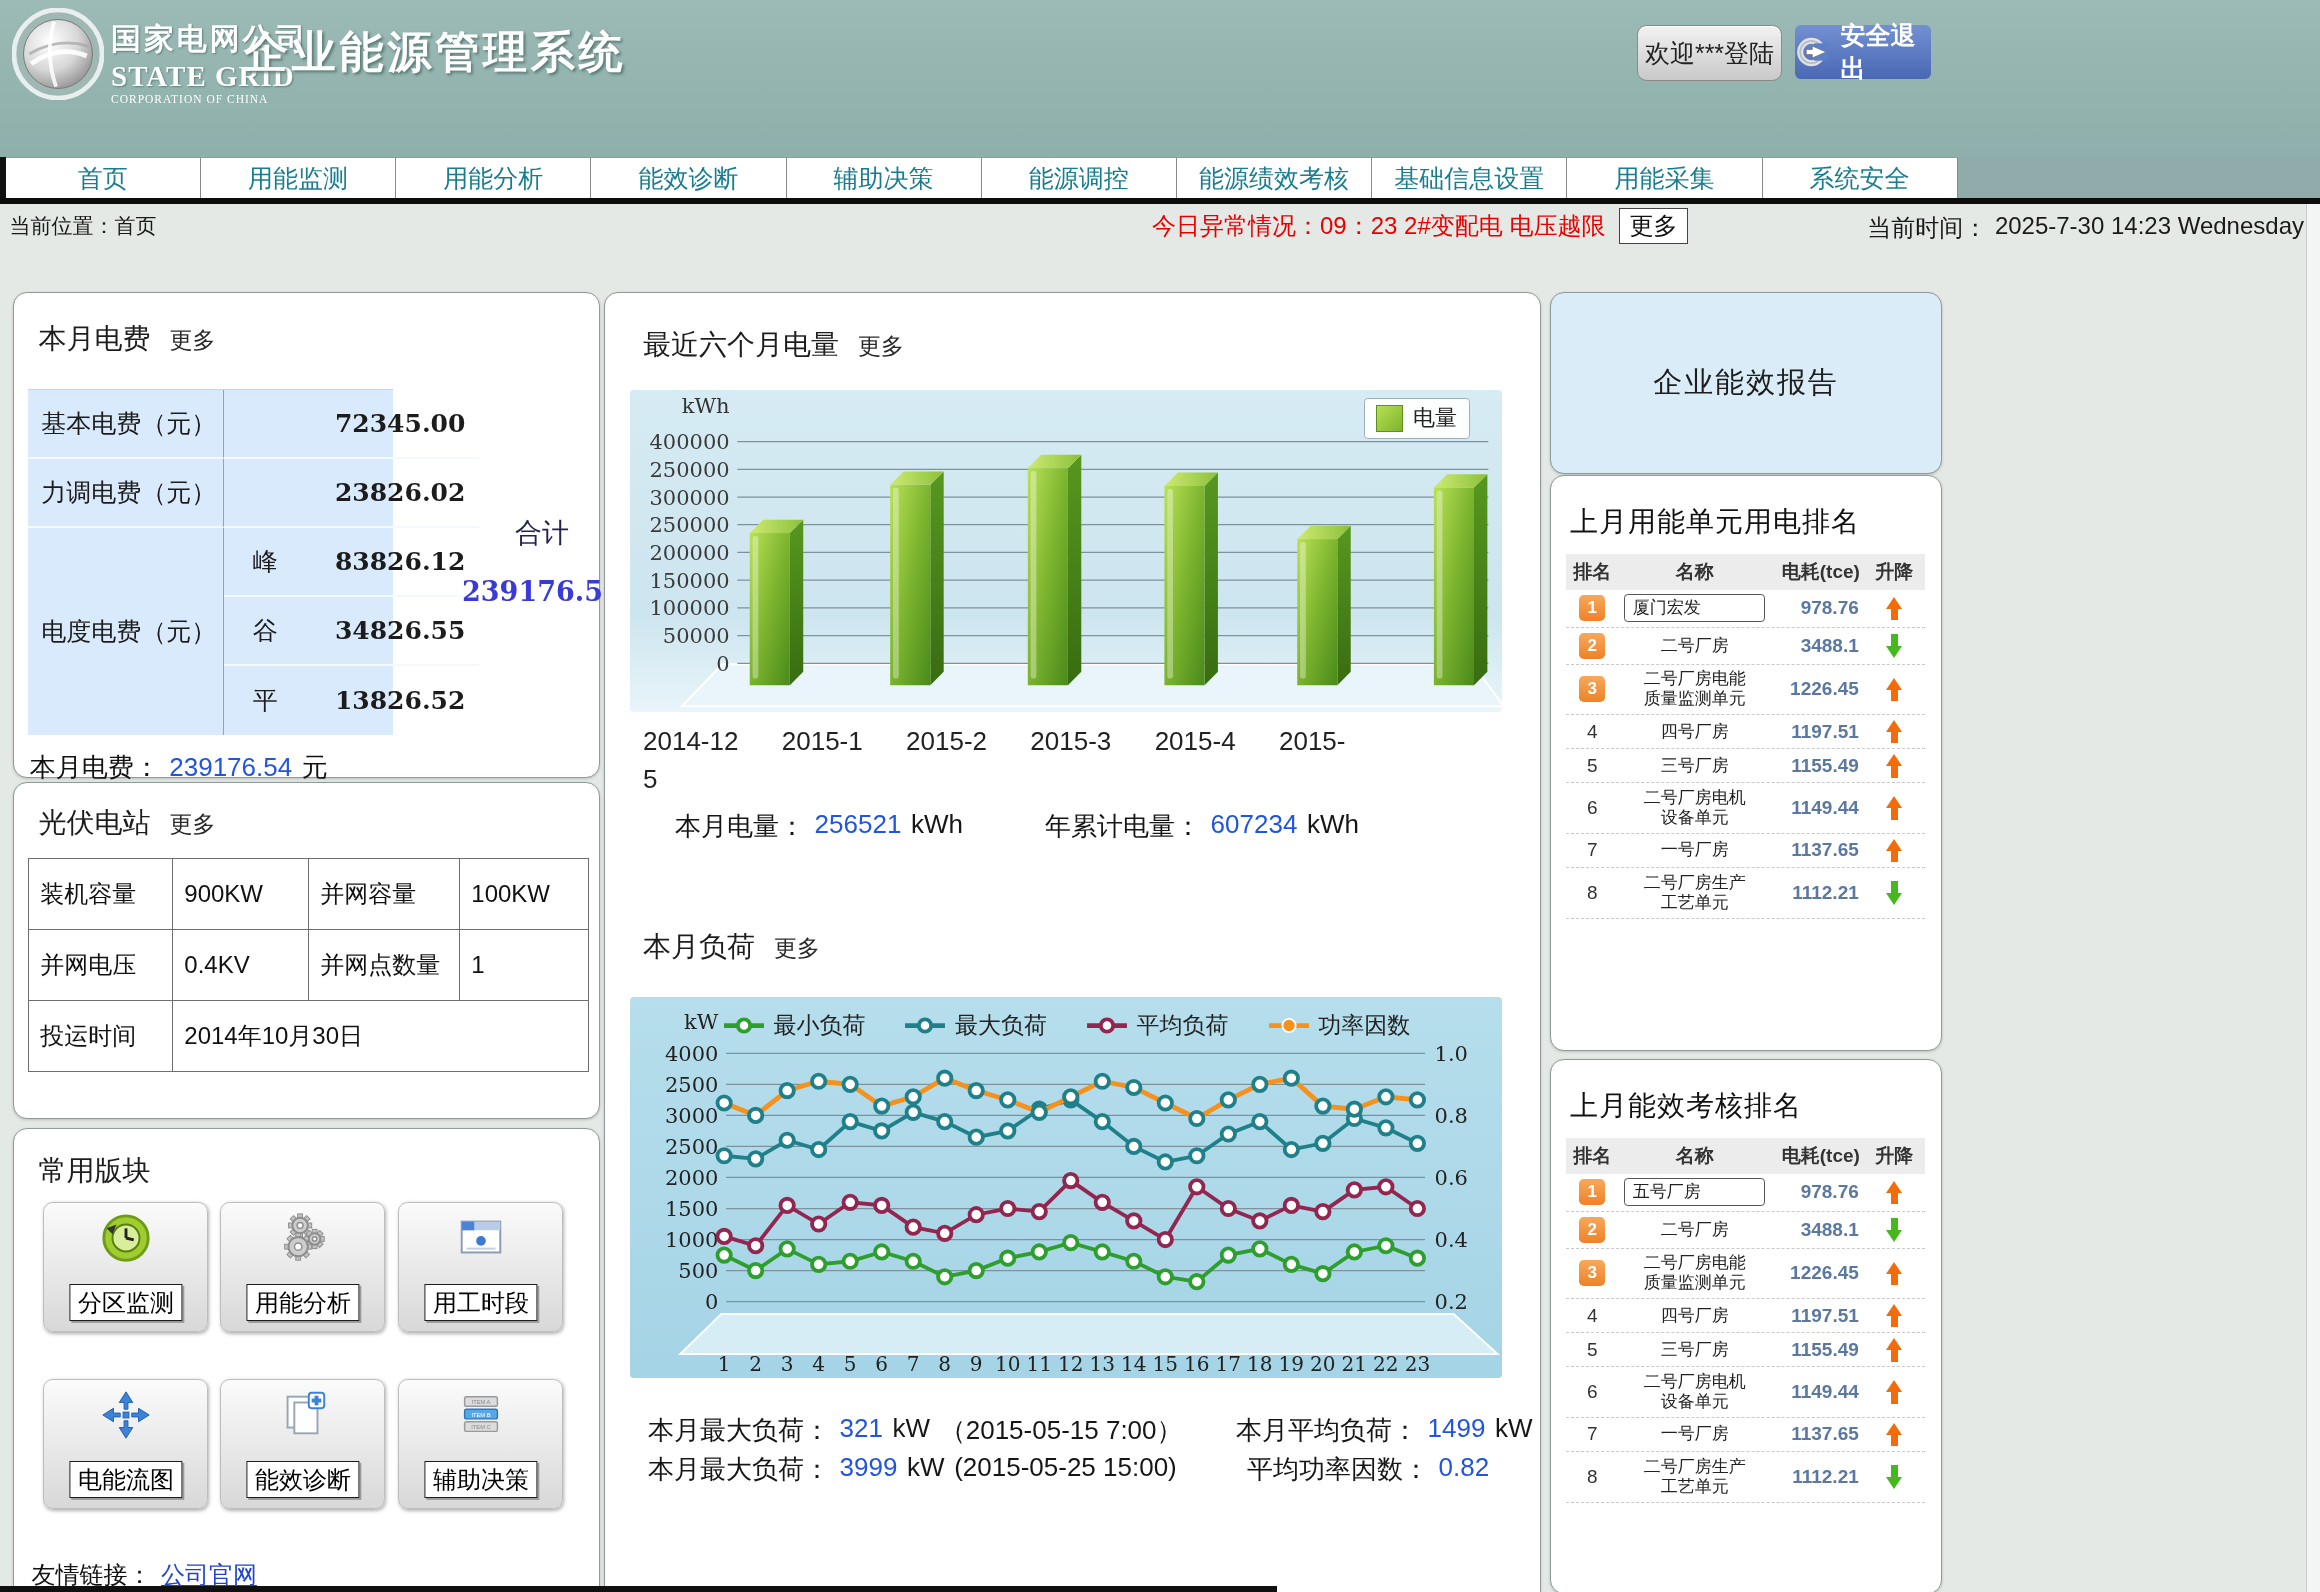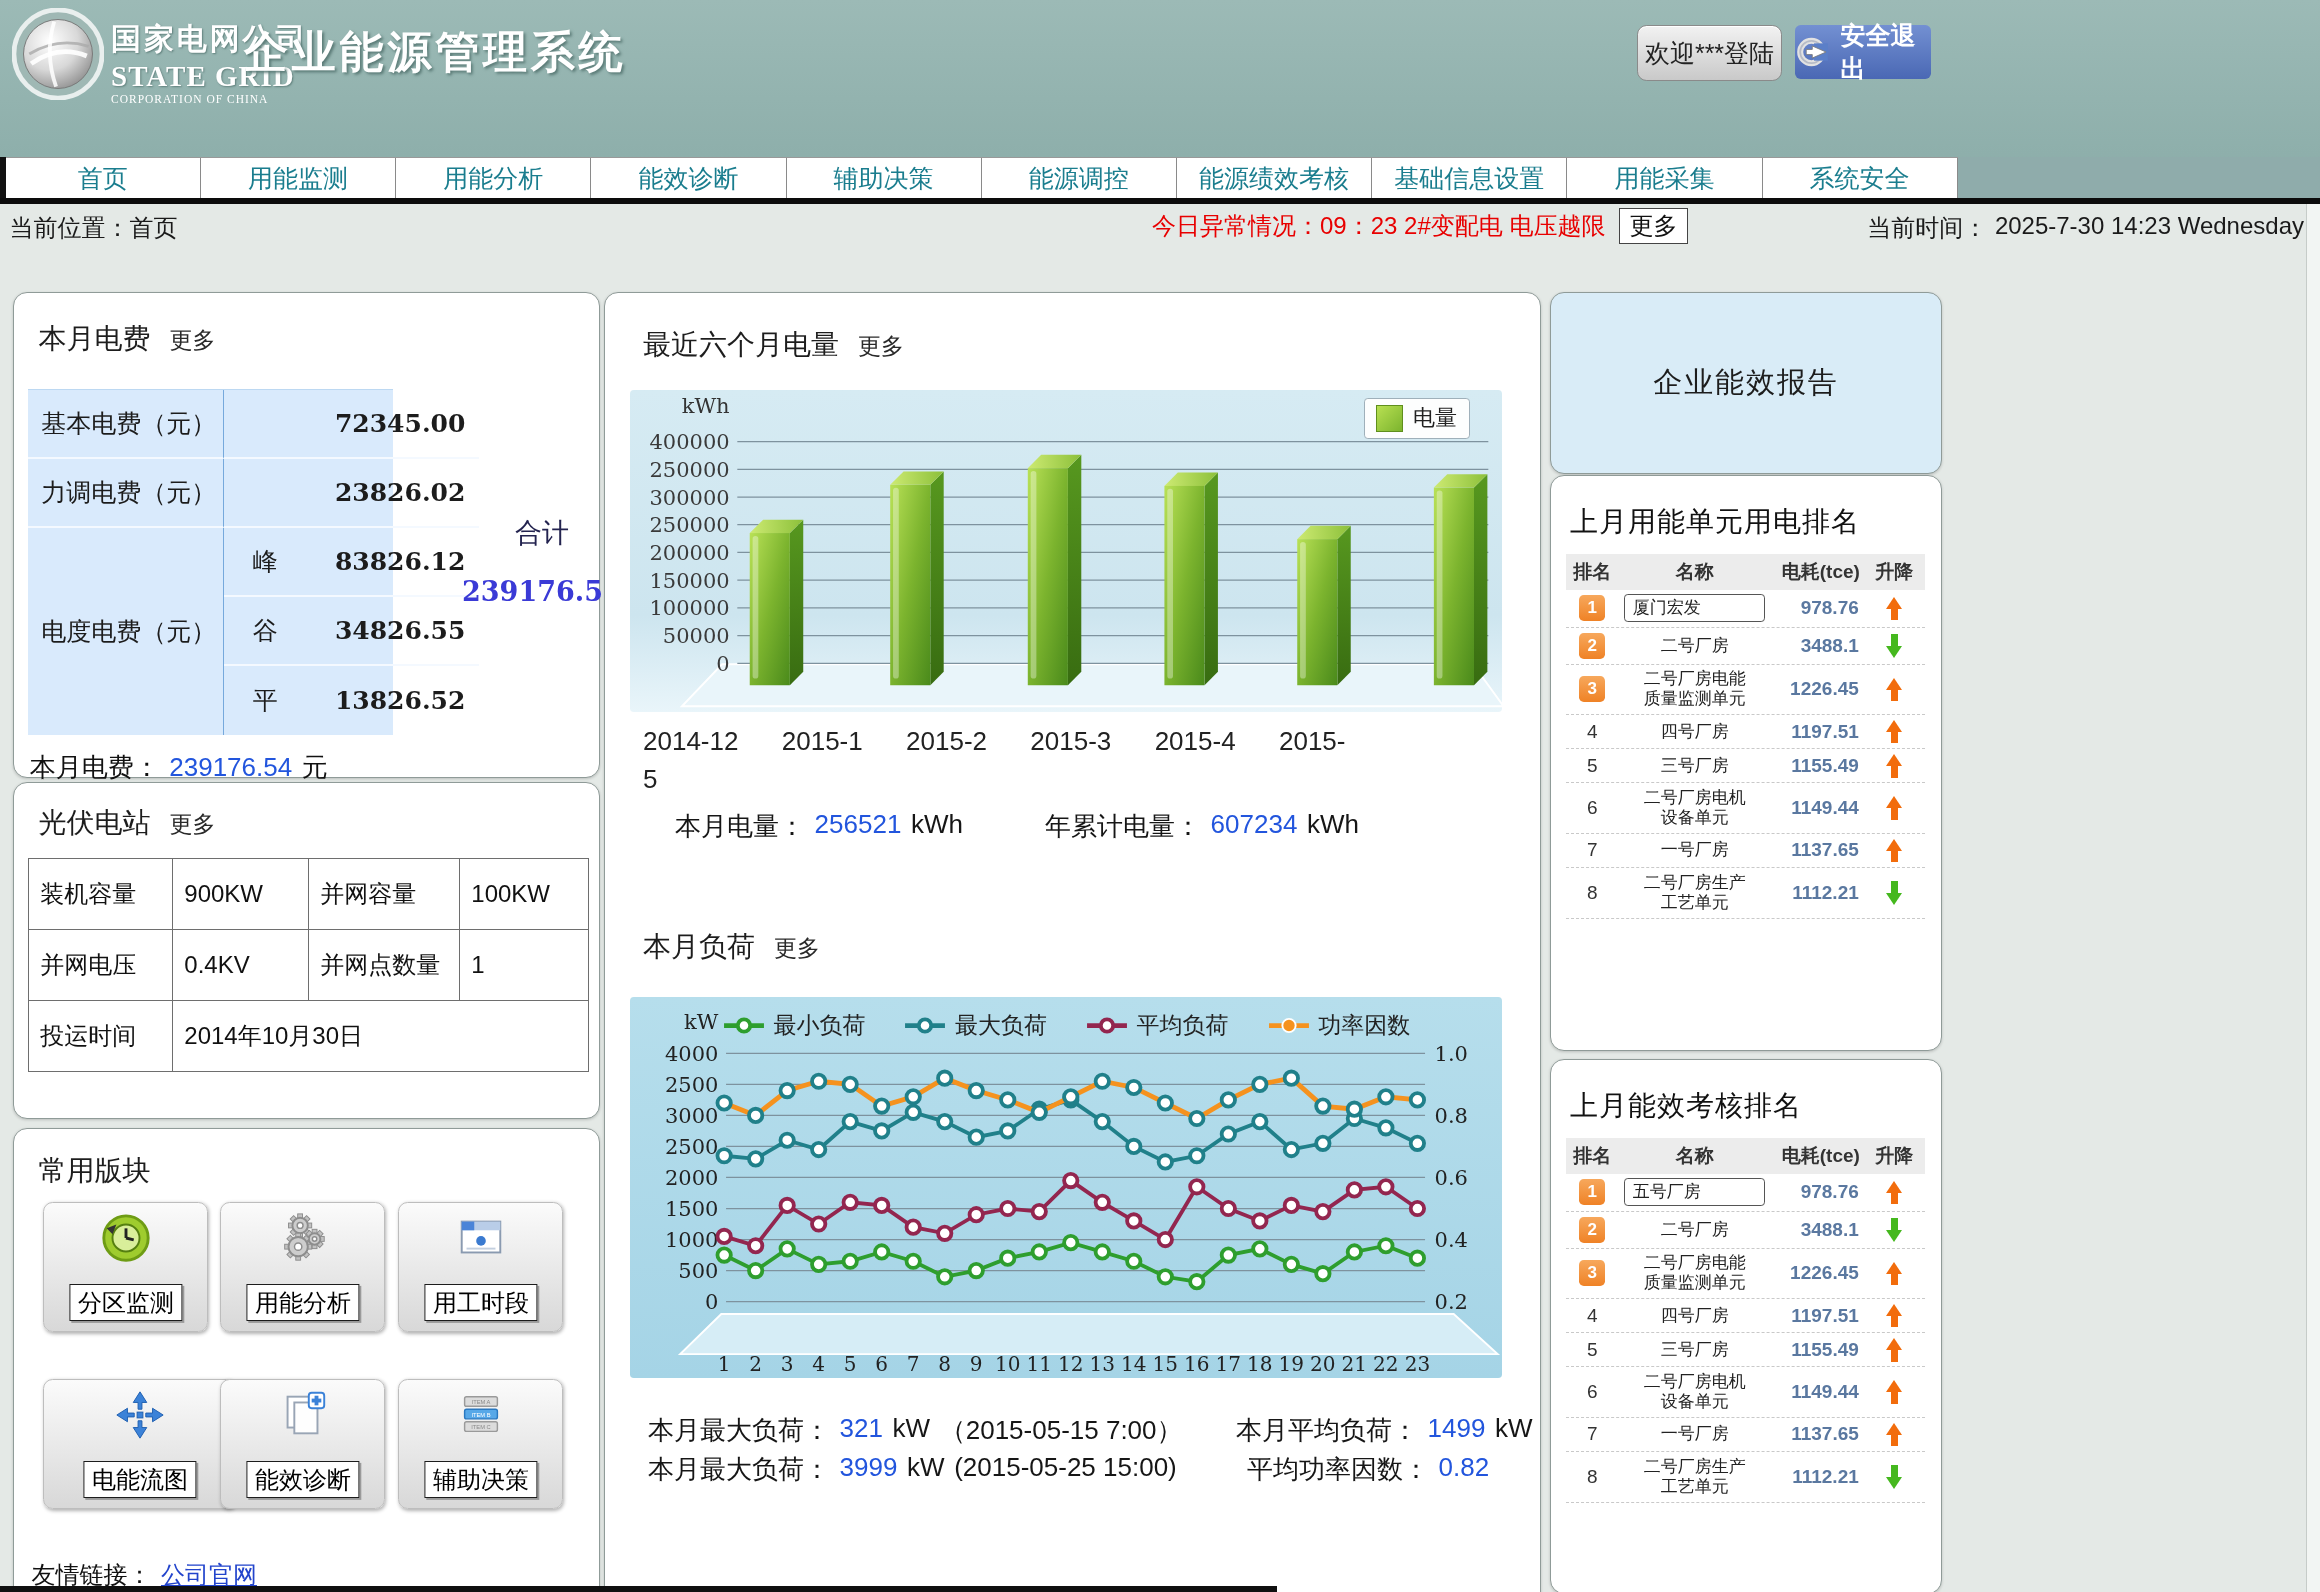--- a/index.html
+++ b/index.html
@@ -17,21 +17,21 @@
   .logout-btn{position:absolute;left:1795px;top:25px;width:136px;height:54px;border-radius:5.7px;background:linear-gradient(#7390d2,#4a68b4);display:flex;align-items:center;justify-content:center;gap:7.6px;color:#fff;font-size:25px;font-weight:bold;cursor:pointer;}
 
   
   .nav-black-left{position:absolute;left:0;top:157px;width:5.7px;height:41px;background:#111;}
   .navbar{position:absolute;left:5.7px;top:157px;width:1952px;height:41px;background:#fff;display:flex;border-top:1px solid #999;}
   .nav-rest{position:absolute;left:1958px;top:157px;width:363px;height:41px;background:#8facab;}
   .navbar .tab{flex:1;display:flex;align-items:center;justify-content:center;font-size:25px;color:#1a7d8e;border-right:1px solid #8a8a8a;background:#fff;cursor:pointer;}
   .nav-bottom{position:absolute;left:0;top:198px;width:2321px;height:5.7px;background:#0c0c0c;}
 
   
-  .crumb{position:absolute;left:9.6px;top:212px;font-size:24px;color:#1a1a1a;}
+  .crumb{position:absolute;left:9.6px;top:212px;font-size:21px;color:#1a1a1a;}
   .alert-group{position:absolute;left:1152px;top:208px;display:flex;align-items:center;gap:13.4px;}
   .alert-text{font-size:24px;color:#e80000;}
   .more-btn{font-size:24px;color:#111;background:#fff;border:1.9px solid #444;padding:1px 9.6px;cursor:pointer;}
   .time-group{position:absolute;right:17px;top:212px;font-size:24px;color:#1a1a1a;display:flex;gap:7.6px;}
 
   
   .panel{position:absolute;background:#fff;border:1.9px solid #8f9b98;border-radius:14px;box-shadow:0 1px 2.9px rgba(0,0,0,.18);}
   .p-title{position:absolute;font-size:28px;color:#1d1d1d;font-weight:500;}
   .p-more{font-size:23px;color:#2a2a2a;margin-left:19px;font-weight:400;cursor:pointer;}
 
@@ -259,21 +259,21 @@
         <div class="mod-btn" style="left: 384px; top: 73px;">
           <svg width="54" height="54" viewBox="0 0 56 56" class="mod-icon">
             <rect x="8" y="11" width="40" height="32" fill="#fff" stroke="#8a9ab0" stroke-width="2"></rect>
             <rect x="8" y="11" width="40" height="9" fill="#b9cde8"></rect>
             <rect x="8" y="11" width="13" height="9" fill="#4a84d8"></rect>
             <circle cx="28" cy="31" r="5" fill="#3a7ad0"></circle>
             <line x1="13" y1="39" x2="43" y2="39" stroke="#c3cfdf" stroke-width="2"></line>
           </svg>
           <div class="mod-label">用工时段</div>
         </div>
-        <div class="mod-btn" style="left: 29px; top: 250px; padding-left: 28px;">
+        <div class="mod-btn" style="left: 29px; top: 250px;">
           <svg width="54" height="54" viewBox="0 0 56 56" class="mod-icon">
             <polygon points="28,4 35,15 30,15 30,22 26,22 26,15 21,15" fill="#3b82d8" stroke="#1f5fb0" stroke-width="1"></polygon>
             <polygon points="28,52 35,41 30,41 30,34 26,34 26,41 21,41" fill="#3b82d8" stroke="#1f5fb0" stroke-width="1"></polygon>
             <polygon points="4,28 15,21 15,26 22,26 22,30 15,30 15,35" fill="#3b82d8" stroke="#1f5fb0" stroke-width="1"></polygon>
             <polygon points="52,28 41,21 41,26 34,26 34,30 41,30 41,35" fill="#3b82d8" stroke="#1f5fb0" stroke-width="1"></polygon>
             <rect x="25" y="25" width="6" height="6" fill="#3b82d8" stroke="#1f5fb0" stroke-width="1"></rect>
           </svg>
           <div class="mod-label">电能流图</div>
         </div>
         <div class="mod-btn" style="left: 206px; top: 250px;">

